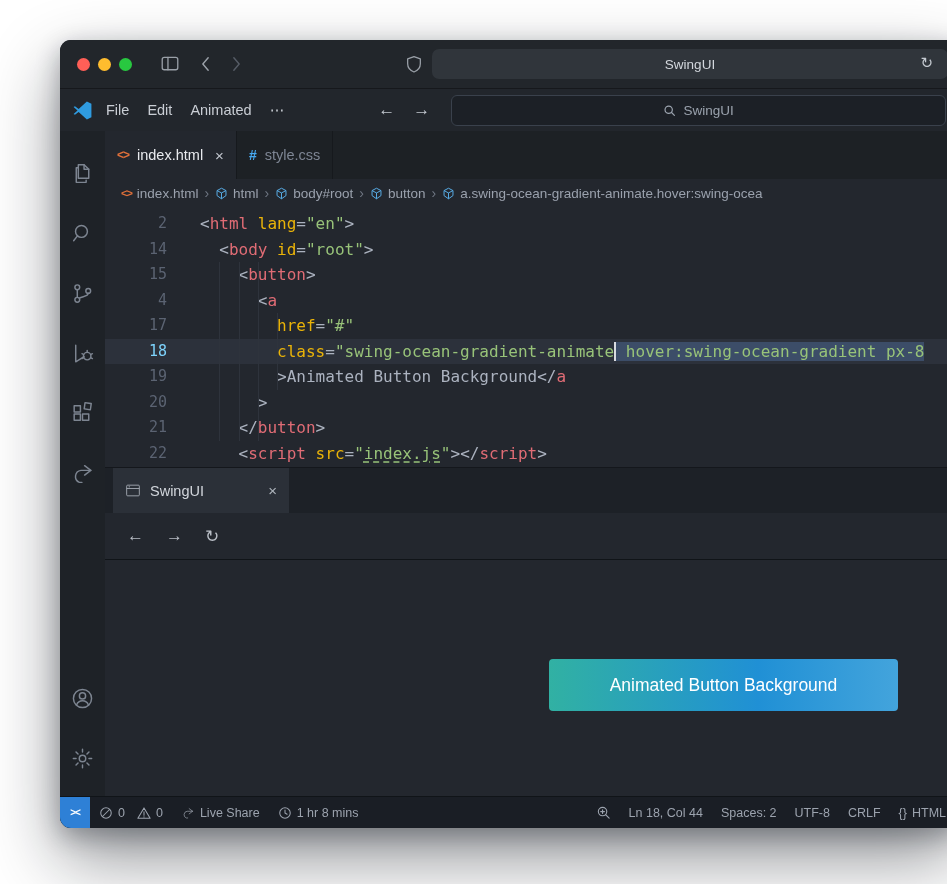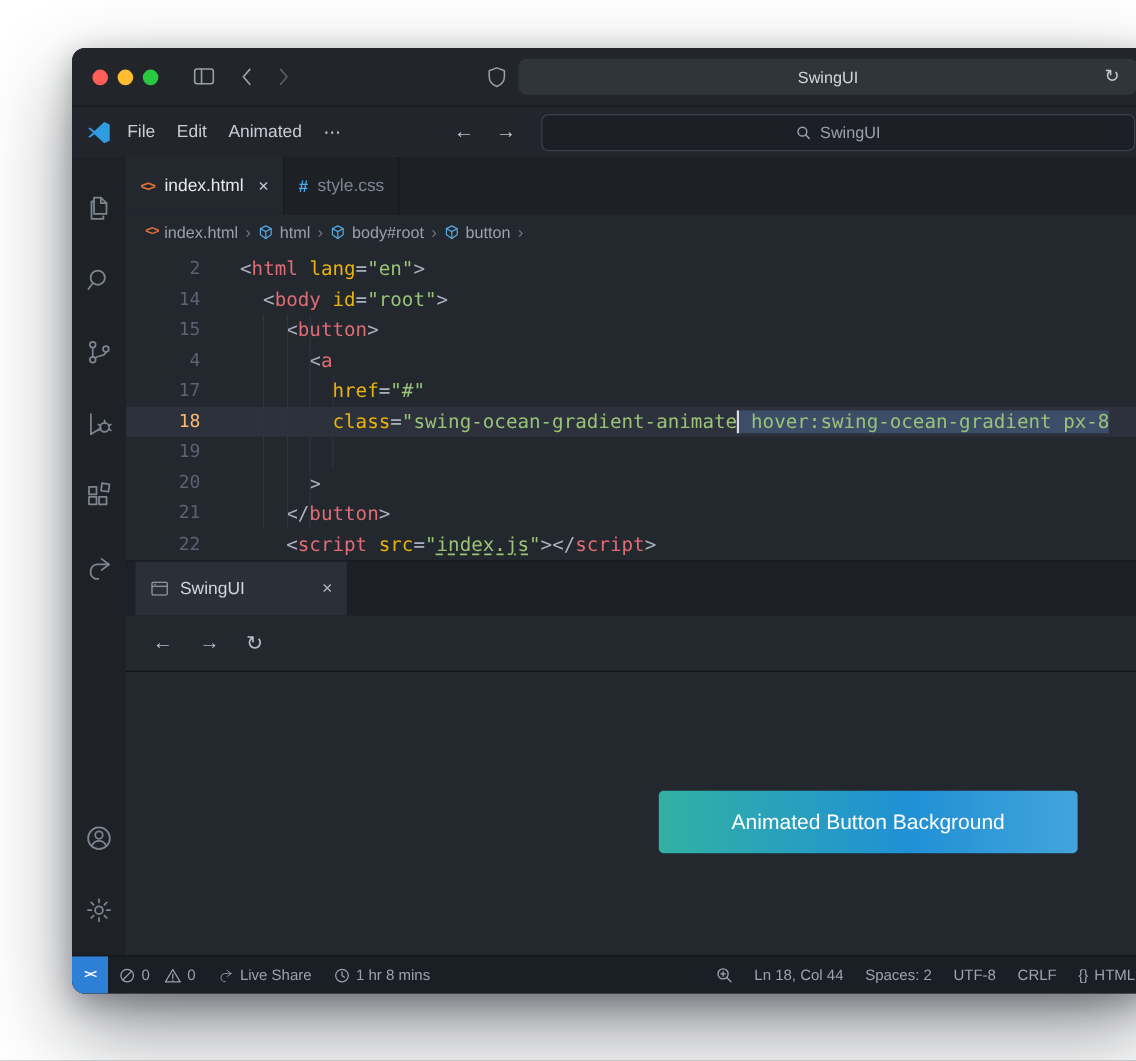--- a/index.html
+++ b/index.html
@@ -82,21 +82,21 @@
   .bc-cube{display:flex}
   
   .code-area{
     flex:none;height:260px;background:#23272e;position:relative;overflow:hidden;
     font-family:"DejaVu Sans Mono", monospace;font-size:16px;padding-top:4px;box-sizing:border-box;
   }
   .indent-guide{position:absolute;width:1px;background:#2e333c}
   .code-line{display:flex;height:25.5px;line-height:25.5px;white-space:pre}
   .code-line.current{background:#2c313b}
   .ln{flex:none;width:95px;padding-right:33px;box-sizing:border-box;text-align:right;color:#5b6372;font-size:15px}
-  .code-line.current .ln{color:#fdba74}
+  .code-line.current .ln{color:#7dd3fc}
   .code{flex:none;white-space:pre}
   .tok-p{color:#abb2bf}.tok-txt{color:#abb2bf}
   .tok-tag{color:#e06c75}
   .tok-attr{color:#eab308}
   .tok-str{color:#98c379}
   .tok-link{color:#98c379;text-decoration:underline;text-decoration-style:dashed;text-underline-offset:3px}
   .sel{background:#3c4d68}
   .caret{display:inline-block;width:2px;height:19px;background:#d8dbe0;vertical-align:-4px}
   
   .panel-tabs{flex:none;height:45px;background:#1d2127;border-top:1px solid #14171c;display:flex;align-items:stretch}
@@ -296,35 +296,44 @@
           <span class="bc-item">
             <span class="bc-cube">
               <svg width="13" height="13" viewBox="0 0 16 16">
                 <path d="M8 1.5l5.5 2.9v6.2L8 14.5l-5.5-3.9V4.4z" fill="none" stroke="#58aee8" stroke-width="1.2"></path>
                 <path d="M2.5 4.4L8 7.3l5.5-2.9M8 7.3v7.2" fill="none" stroke="#58aee8" stroke-width="1.2"></path>
               </svg>
             </span>
             <span>button</span>
           </span>
           <span class="bc-sep">›</span>
+          <span class="bc-item">
+            <span class="bc-cube">
+              <svg width="13" height="13" viewBox="0 0 16 16">
+                <path d="M8 1.5l5.5 2.9v6.2L8 14.5l-5.5-3.9V4.4z" fill="none" stroke="#58aee8" stroke-width="1.2"></path>
+                <path d="M2.5 4.4L8 7.3l5.5-2.9M8 7.3v7.2" fill="none" stroke="#58aee8" stroke-width="1.2"></path>
+              </svg>
+            </span>
+            <span>a.swing-ocean-gradient-animate.hover:swing-ocea</span>
+          </span>
         </div>
 
       <div class="code-area">
         <div class="indent-guide" style="left:114px;top:55px;height:179px"></div>
         <div class="indent-guide" style="left:134px;top:55px;height:179px"></div>
         <div class="indent-guide" style="left:153px;top:55px;height:179px"></div>
         <div class="indent-guide" style="left:172px;top:106px;height:77px"></div>
         <div id="code-lines">
             <div class="code-line"><span class="ln">2</span><span class="code"><span class="tok-p">&lt;</span><span class="tok-tag">html</span><span class="tok-p"> </span><span class="tok-attr">lang</span><span class="tok-p">=</span><span class="tok-str">"en"</span><span class="tok-p">&gt;</span></span></div>
             <div class="code-line"><span class="ln">14</span><span class="code"><span class="tok-p">  &lt;</span><span class="tok-tag">body</span><span class="tok-p"> </span><span class="tok-attr">id</span><span class="tok-p">=</span><span class="tok-str">"root"</span><span class="tok-p">&gt;</span></span></div>
             <div class="code-line"><span class="ln">15</span><span class="code"><span class="tok-p">    &lt;</span><span class="tok-tag">button</span><span class="tok-p">&gt;</span></span></div>
             <div class="code-line"><span class="ln">4</span><span class="code"><span class="tok-p">      &lt;</span><span class="tok-tag">a</span></span></div>
             <div class="code-line"><span class="ln">17</span><span class="code"><span class="tok-p">        </span><span class="tok-attr">href</span><span class="tok-p">=</span><span class="tok-str">"#"</span></span></div>
             <div class="code-line current"><span class="ln">18</span><span class="code"><span class="tok-p">        </span><span class="tok-attr">class</span><span class="tok-p">=</span><span class="tok-str">"swing-ocean-gradient-animate</span><span class="caret"></span><span class="tok-str sel"> hover:swing-ocean-gradient px-8</span></span></div>
-            <div class="code-line"><span class="ln">19</span></div>
+            <div class="code-line"><span class="ln">19</span><span class="code"><span class="tok-p">        &gt;</span><span class="tok-txt">Animated Button Background</span><span class="tok-p">&lt;/</span><span class="tok-tag">a</span></span></div>
             <div class="code-line"><span class="ln">20</span><span class="code"><span class="tok-p">      &gt;</span></span></div>
             <div class="code-line"><span class="ln">21</span><span class="code"><span class="tok-p">    &lt;/</span><span class="tok-tag">button</span><span class="tok-p">&gt;</span></span></div>
             <div class="code-line"><span class="ln">22</span><span class="code"><span class="tok-p">    &lt;</span><span class="tok-tag">script</span><span class="tok-p"> </span><span class="tok-attr">src</span><span class="tok-p">=</span><span class="tok-str">"</span><span class="tok-link">index.js</span><span class="tok-str">"</span><span class="tok-p">&gt;</span><span class="tok-p">&lt;/</span><span class="tok-tag">script</span><span class="tok-p">&gt;</span></span></div>
           </div>
       </div>
 
       <div class="panel-tabs">
         <div class="panel-tab">
           <svg width="16" height="15" viewBox="0 0 24 22">
               <rect x="2.5" y="3" width="19" height="16" rx="1.5"></rect>

